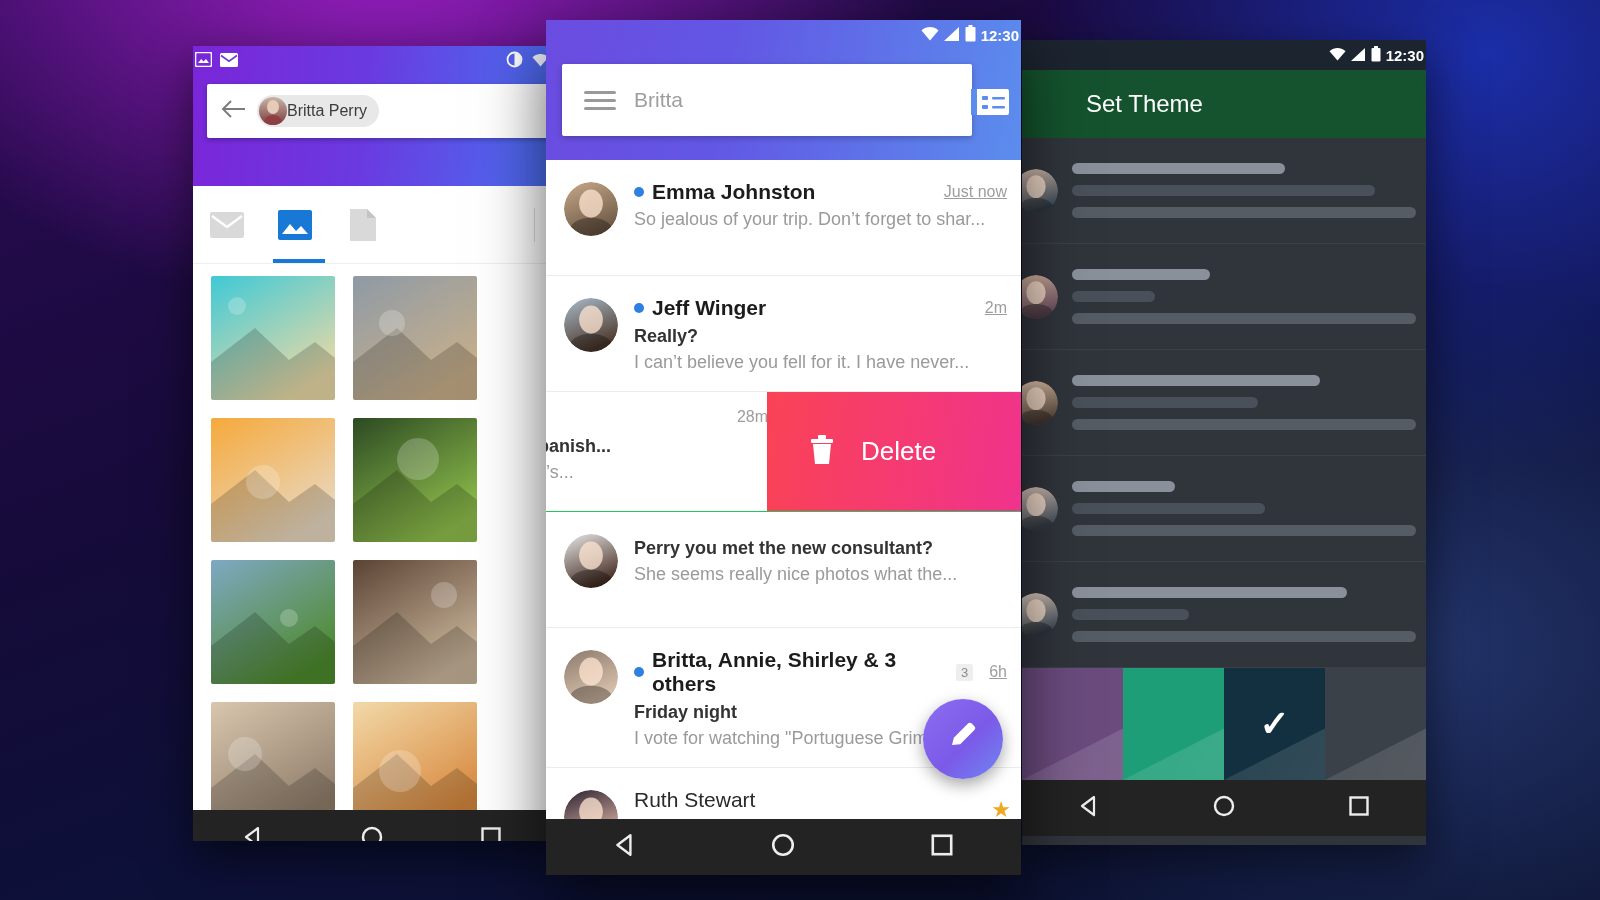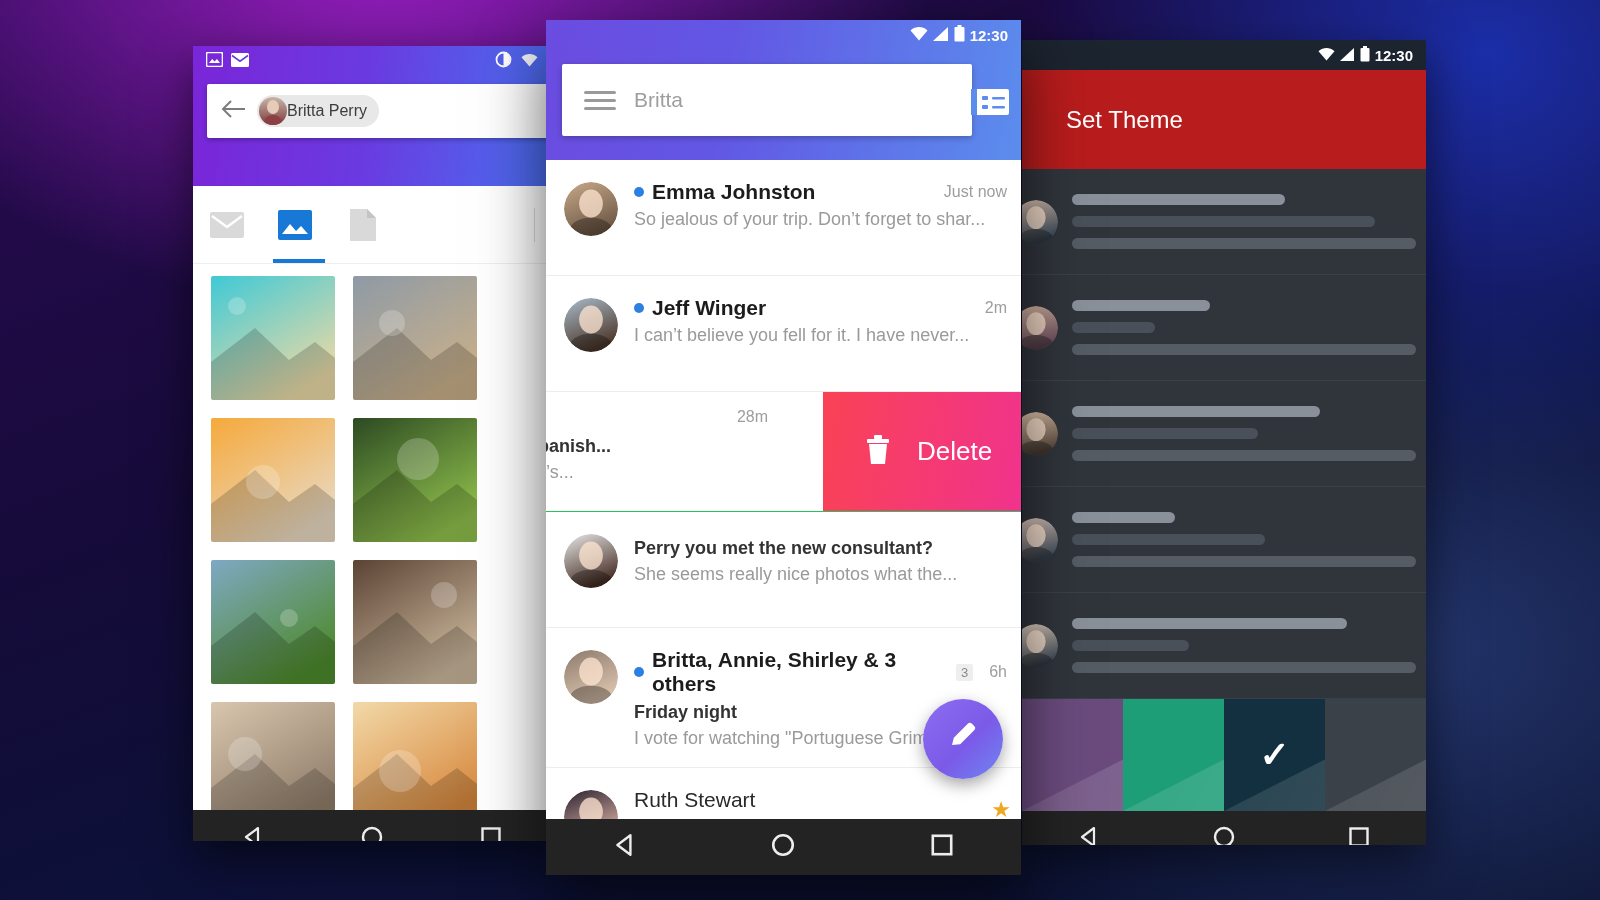--- a/index.html
+++ b/index.html
@@ -13,21 +13,21 @@
       radial-gradient(ellipse 900px 620px at 24% -8%, #a020c8 0%, rgba(120,20,150,0) 62%),
       radial-gradient(ellipse 760px 700px at 93% 6%, #1b2ea8 0%, rgba(20,30,150,0) 60%),
       radial-gradient(ellipse 800px 560px at 88% 72%, #23356b 0%, rgba(35,53,107,0) 65%),
       linear-gradient(160deg, #2a0a52 0%, #160b3a 38%, #0d1038 62%, #0c1330 100%);
   }
 
   
   .phone { position: absolute; overflow: hidden; }
   .statusbar {
     height: 30px; display: flex; align-items: center; justify-content: flex-end;
-    padding: 0 13px; gap: 5px; font-size: 15px; font-weight: bold; color: #fff;
+    padding: 0 2px; gap: 5px; font-size: 15px; font-weight: bold; color: #fff;
   }
   .navbar {
     display: flex; align-items: center; justify-content: space-around;
     background: #232323;
   }
   .nav-ico { opacity: .92; }
 
   
   #phoneLeft {
     left: 193px; top: 46px; width: 358px; height: 795px;
@@ -70,22 +70,22 @@
   }
   .photo { width: 124px; height: 124px; border-radius: 2px; overflow: hidden; position: relative; }
 
   
   #phoneRight {
     left: 1022px; top: 40px; width: 404px; height: 805px;
     background: #30353c; box-shadow: 0 18px 44px rgba(0,0,0,.55);
   }
   #phoneRight .statusbar { background: #1c2430; }
   #phoneRight .topbar {
-    background: #b91c1c; height: 99px; display: flex; align-items: center;
-    padding-left: 44px; color: #fff; font-size: 24px;
+    background: #14532d; height: 68px; display: flex; align-items: center;
+    padding-left: 64px; color: #fff; font-size: 24px;
   }
   .skelrow {
     height: 106px; border-bottom: 1px solid #3a4047; display: flex;
     align-items: center; padding-left: 6px; gap: 14px; position: relative;
   }
   .skel-avatar { width: 44px; height: 44px; border-radius: 50%; overflow: hidden; flex: none; }
   .skel-lines { display: flex; flex-direction: column; gap: 11px; flex: 1; padding-right: 10px; }
   .sk { height: 11px; border-radius: 6px; }
   .swatches { display: flex; height: 112px; }
   .swatch { flex: 1; position: relative; display: flex; align-items: center; justify-content: center; }
@@ -125,33 +125,33 @@
   .mavatar { width: 54px; height: 54px; border-radius: 50%; overflow: hidden; flex: none; margin-top: 4px; }
   .mbody { flex: 1; min-width: 0; padding-top: 2px; }
   .mline1 { display: flex; align-items: center; gap: 8px; }
   .dot { width: 10px; height: 10px; border-radius: 50%; background: #2d7fe0; flex: none; }
   .msender { font-size: 21px; color: #2a2a2a; }
   .msender.unread { font-weight: bold; color: #1c1c1c; }
   .count-badge {
     font-size: 13px; color: #8a8a8a; background: #eee; border-radius: 2px;
     padding: 0 5px; line-height: 17px;
   }
-  .mtime { font-size: 16px; color: #9d9d9d; margin-left: auto; padding-left: 8px; white-space: nowrap; }
+  .mtime { font-size: 16px; color: #9d9d9d; margin-left: auto; padding-left: 8px; white-space: nowrap; text-decoration: underline; }
   .msubject { font-size: 18px; color: #333; margin-top: 6px; }
   .msubject.bold { font-weight: bold; }
   .msnippet { font-size: 18px; color: #9a9a9a; margin-top: 5px; white-space: nowrap; overflow: hidden; }
 
   
   .swiperow { position: relative; height: 120px; border-bottom: 1px solid #22c55e; overflow: hidden; text-decoration: underline; }
   .swipe-content {
     position: absolute; left: -110px; top: 0; width: 348px; height: 100%;
     background: #fff; padding: 16px 16px 0 18px;
   }
   .swipe-action {
-    position: absolute; right: 0; top: 0; width: 198px; height: 100%;
+    position: absolute; right: 0; top: 0; width: 254px; height: 100%;
     background: linear-gradient(100deg, #fa4255 0%, #f0338c 100%);
     display: flex; align-items: center; gap: 26px; padding-left: 42px; color: #fff;
   }
   .del-label { font-size: 26px; }
 
   .fab {
     position: absolute; right: 18px; bottom: 96px; width: 80px; height: 80px;
     border-radius: 50%;
     background: linear-gradient(135deg, #8d6df0 0%, #7b5ae8 55%, #6f86f2 100%);
     display: flex; align-items: center; justify-content: center;
@@ -603,20 +603,21 @@
                 <ellipse cx="50" cy="40" rx="22" ry="26" fill="rgba(255,230,210,.75)"></ellipse>
                 <path d="M6 100c3-24 20-34 44-34s41 10 44 34z" fill="rgba(0,0,0,.30)"></path>
               </g>
             </svg></div>
           <div class="mbody">
             <div class="mline1">
               <span class="dot"></span>
               <span class="msender unread">Jeff Winger</span>
               <span class="mtime">2m</span>
             </div>
+            <div class="msubject bold">Really?</div>
             <div class="msnippet">I can’t believe you fell for it. I have never...</div>
           </div>
         </div>
         <div class="swiperow">
           <div class="swipe-content">
             <div style="text-align:right;font-size:16px;color:#9d9d9d">28m</div>
             <div class="msubject bold" style="margin-top:10px">with my Spanish...</div>
             <div class="msnippet">ith Tuesday’s...</div>
           </div>
           <div class="swipe-action">

